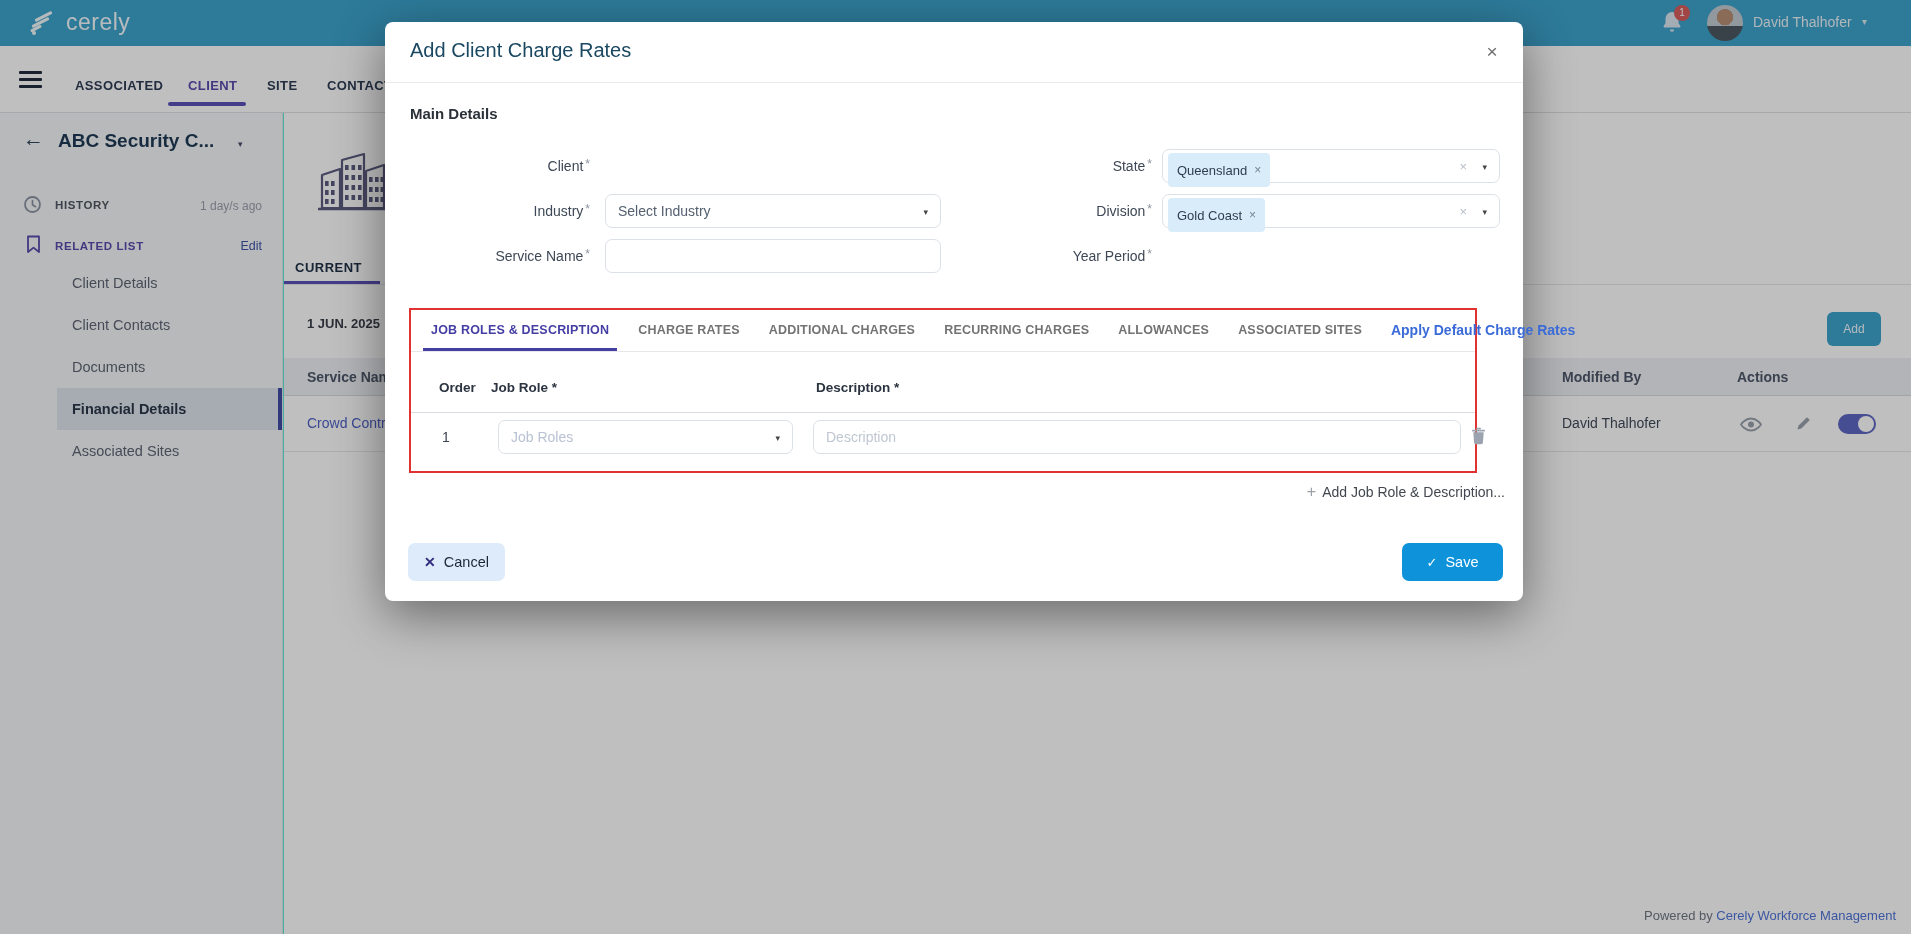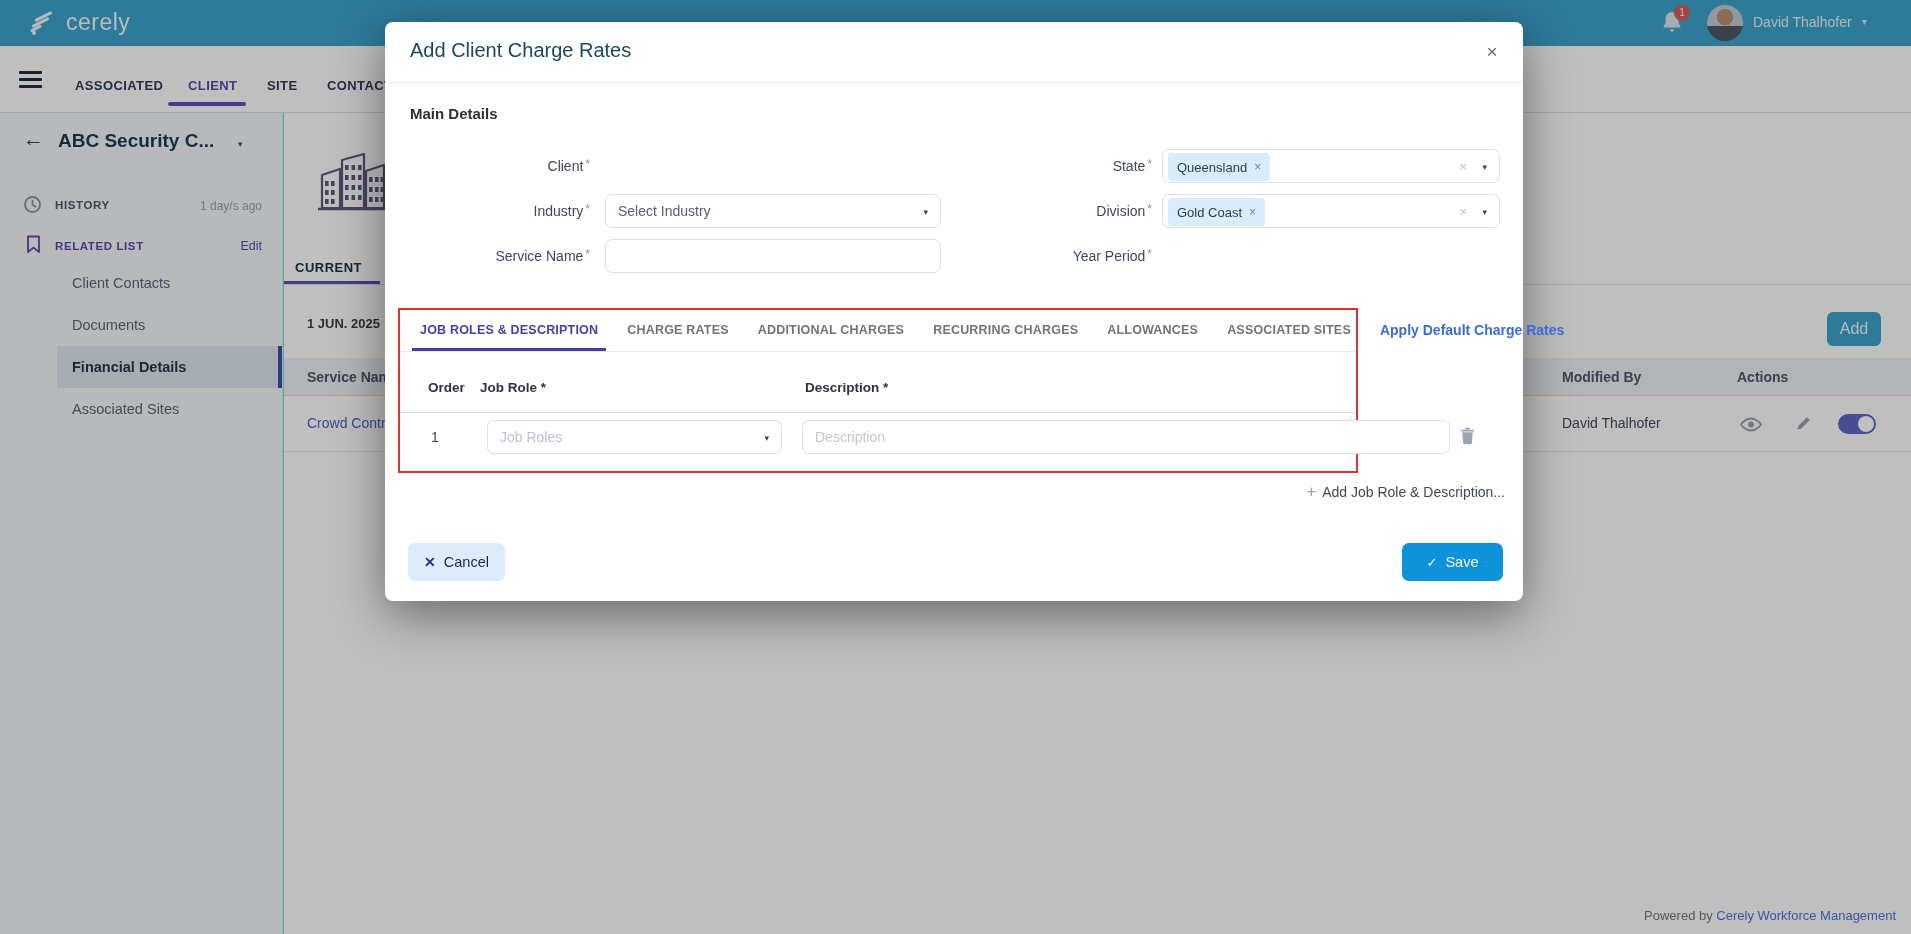--- a/index.html
+++ b/index.html
@@ -44,21 +44,21 @@
   .sb-items { position:absolute; left:57px; right:0; top:149px; }
   .sb-item { height:42px; line-height:42px; padding-left:15px; font-size:14.5px; color:#5d6675; cursor:pointer; }
   .sb-item.active { background:#dfe4ee; color:#2b3748; font-weight:700; border-right:4px solid #3f4da6; }
 
   .content { position:absolute; left:284px; top:113px; right:0; bottom:0; background:#fff; }
   .current { position:absolute; left:11px; top:147px; font-size:13px; font-weight:700; letter-spacing:.5px; color:#203247; cursor:pointer; }
   .current-underline { position:absolute; left:0; top:168px; width:96px; height:4px; background:#5a50b8; }
   .content-divider { position:absolute; left:0; right:0; top:171px; height:1px; background:#e6e6e8; }
   .date-label { position:absolute; left:23px; top:203px; font-size:13px; font-weight:700; color:#3a3f49; }
   .add-btn { position:absolute; left:1543px; top:199px; width:54px; height:34px; background:#3da3cc; border-radius:6px;
-    color:#f2fafd; font-size:16px; text-align:center; line-height:34px; cursor:pointer; }
+    color:#f2fafd; font-size:12px; text-align:center; line-height:34px; cursor:pointer; }
   .thead { position:absolute; left:0; right:0; top:245px; height:38px; background:#eef0f5; border-bottom:1px solid #d7dade;
     font-size:14px; color:#4e586a; }
   .thead span { position:absolute; top:0; line-height:38px; font-weight:600; }
   .trow { position:absolute; left:0; right:0; top:283px; height:56px; border-bottom:1px solid #e4e7eb; font-size:14px; }
   .trow > * { position:absolute; }
   .link-cell { color:#4d5fc4; top:19px; left:23px; cursor:pointer; }
   .plain-cell { color:#414b5a; top:19px; }
   .toggle { left:1554px; top:18px; width:38px; height:20px; border-radius:10px; background:#5f67c4; cursor:pointer; }
   .toggle .knob { position:absolute; right:2px; top:2px; width:16px; height:16px; border-radius:50%; background:#fff; }
   .pg-footer { position:absolute; right:15px; top:795px; font-size:13px; color:#6e7883; }
@@ -83,32 +83,32 @@
   .fld { position:absolute; height:34px; border:1px solid #dce1e8; border-radius:7px; background:#fff; font-size:14px; }
   .fld-l { left:220px; width:336px; }
   .fld-r { left:777px; width:338px; }
   .fld .inner-text { line-height:32px; padding-left:12px; color:#556070; }
   .fld.disabled { background:#f7f8f9; border-color:#e4e7eb; }
   .fld.disabled .inner-text { color:#3f4a5a; }
   .fld .caret { position:absolute; right:12px; top:12px; font-size:9px; color:#444; }
   .fld input { width:100%; height:100%; border:none; outline:none; background:transparent; border-radius:7px;
     padding:0 12px; font-size:14px; font-family:"Liberation Sans",sans-serif; color:#3f4a5a; }
   .fld input::placeholder { color:#bfc7d2; }
-  .tag { display:inline-flex; align-items:center; gap:7px; height:28px; margin:3px 0 0 5px; padding:0 9px;
+  .tag { display:inline-flex; align-items:center; gap:7px; height:34px; margin:3px 0 0 5px; padding:0 9px;
     background:#d9ecfa; border-radius:4px; font-size:13px; color:#2f3d4e; }
   .tag .tag-x { color:#748291; font-size:12px; cursor:pointer; }
   .clear-x { position:absolute; right:32px; top:9px; font-size:13px; color:#b6bcc5; cursor:pointer; }
   .daterange { display:flex; align-items:center; height:32px; }
   .daterange svg { margin-left:12px; }
   .ph { color:#bfc7d2; font-size:14px; }
   .dr-start { margin-left:9px; }
   .dr-sep { margin-left:26px; color:#9aa4b2; font-size:14px; }
   .dr-end { margin-left:22px; }
 
-  .redbox { position:absolute; left:13px; top:286px; width:960px; height:165px; border:2px solid #e13232; }
+  .redbox { position:absolute; left:24px; top:286px; width:1068px; height:165px; border:2px solid #e13232; }
   .m-tabs { position:absolute; left:0; right:0; top:0; height:42px; display:flex; align-items:stretch;
     padding-left:20px; gap:29px; border-bottom:1px solid #e5e7ea; }
   .m-tab { font-size:12.5px; font-weight:700; letter-spacing:.2px; color:#737373; line-height:41px; cursor:pointer; white-space:nowrap; }
   .m-tab.active { color:#453fa4; box-shadow:inset 0 -3px #453fa4; padding:0 8px; margin:0 -8px; }
   .apply-link { margin-left:auto; padding-right:16px; font-size:14px; font-weight:700; color:#3a6bd8; line-height:41px; cursor:pointer; white-space:nowrap; }
   .jt-head { position:absolute; top:70px; font-size:13.5px; font-weight:700; color:#2b3440; }
   .jt-divider { position:absolute; left:0; right:0; top:102px; height:1px; background:#d9dce1; }
   .jt-order { position:absolute; left:31px; top:119px; font-size:14px; color:#3c4450; }
   .jt-select { left:87px; top:110px; width:295px; }
   .jt-select .inner-text { color:#b8c2d2; }
@@ -181,20 +181,21 @@
 
     <span class="abs" style="left:26px; top:122px;">
       <svg width="15" height="19" viewBox="0 0 15 19">
           <path d="M2 1.5h11v15.5l-5.5-4.4L2 17z" fill="none" stroke="#5a4cae" stroke-width="1.8" stroke-linejoin="round"></path>
         </svg>
     </span>
     <span class="abs sb-rowlabel" style="left:55px; top:127px; color:#5a4cae;">RELATED LIST</span>
     <span class="abs" style="right:20px; top:126px; font-size:12.5px; color:#3d51a6;">Edit</span>
 
     <div class="sb-items">
+      <div class="sb-item">Client Details</div>
       <div class="sb-item">Client Contacts</div>
       <div class="sb-item">Documents</div>
       <div class="sb-item active">Financial Details</div>
       <div class="sb-item">Associated Sites</div>
     </div>
   </div>
 
   <div class="content">
     <span class="abs" style="left:34px; top:35px;">
       <svg width="70" height="66" viewBox="0 0 70 66">

